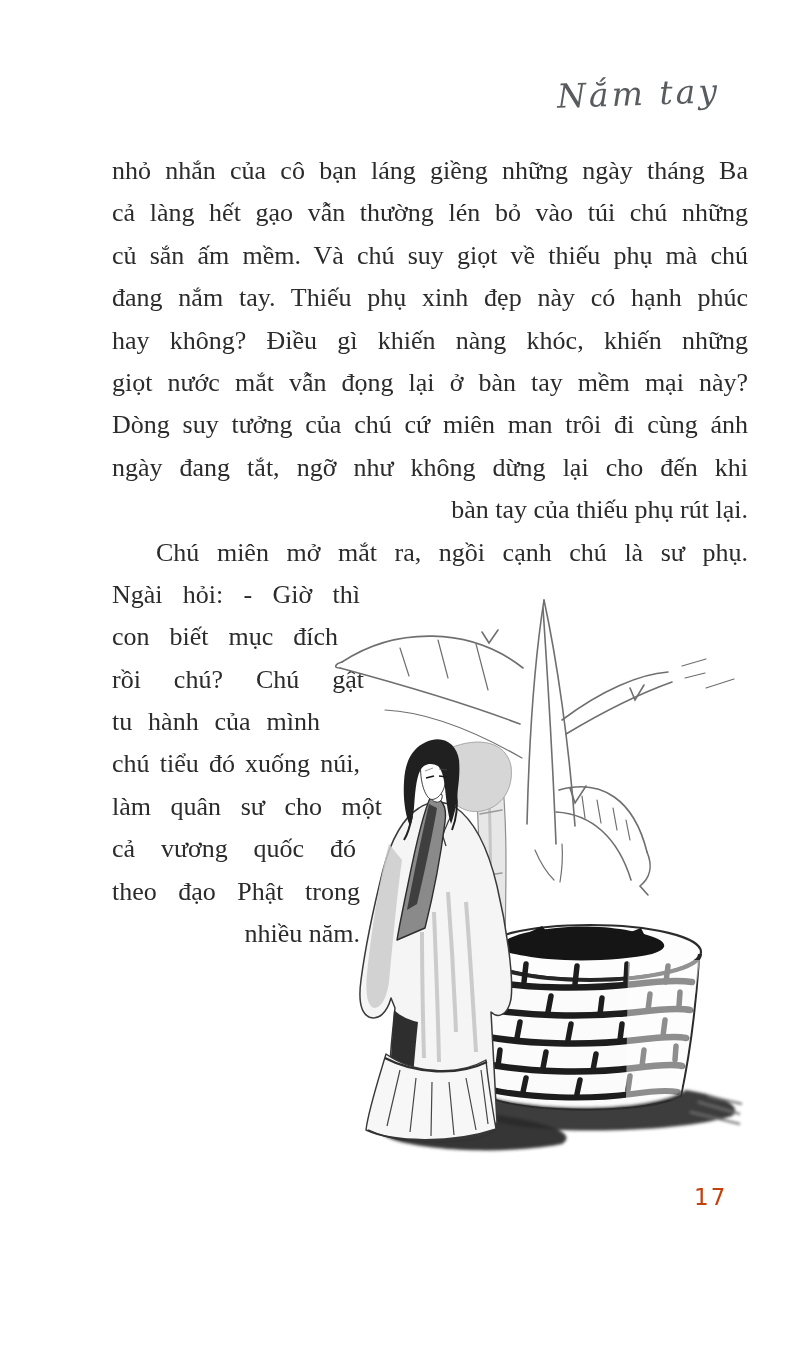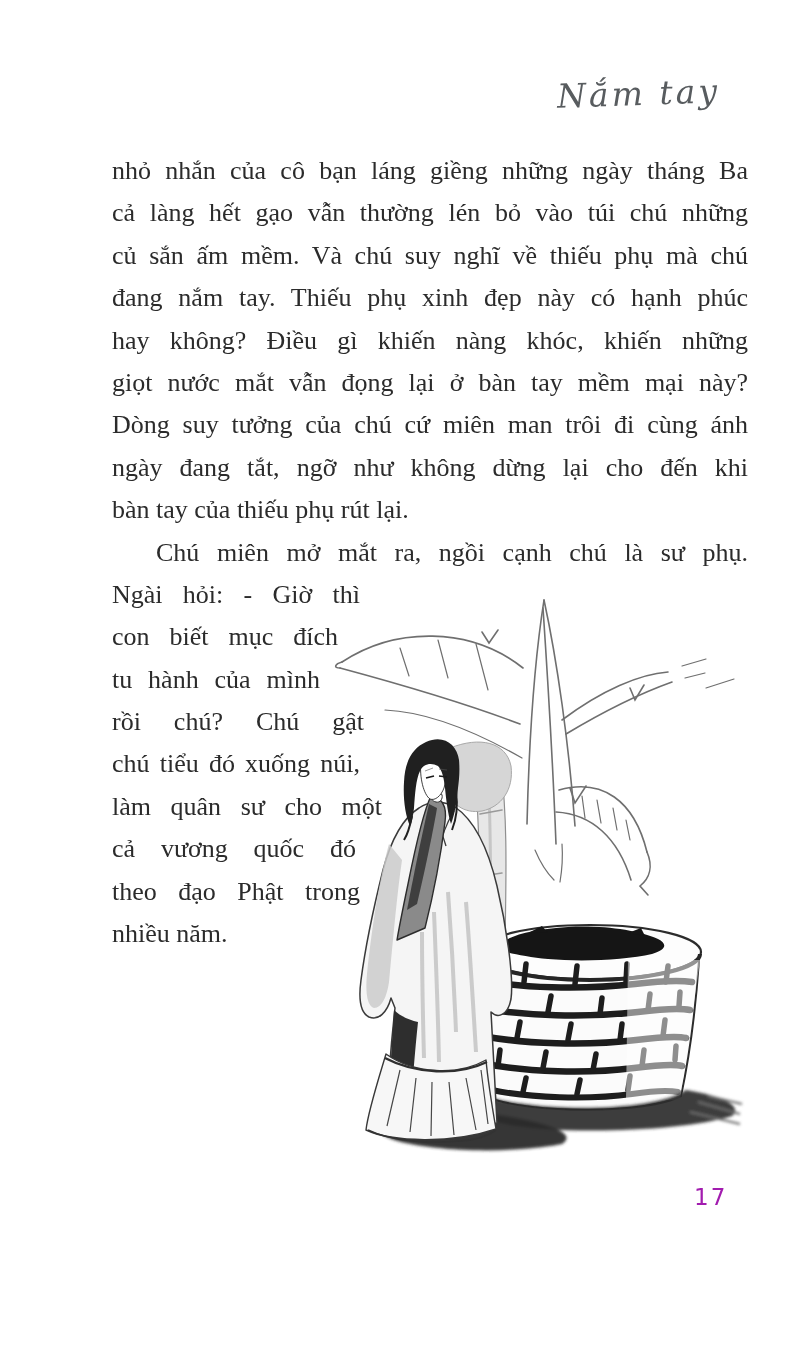--- a/index.html
+++ b/index.html
@@ -10,53 +10,53 @@
   }
   .chapter-title {
     position:absolute; top:74px; right:80px;
     font-family:"DejaVu Serif", serif; font-style:italic; font-weight:400;
     font-size:33px; letter-spacing:3px; color:#585c5f;
     transform:rotate(-2deg);
   }
   .text-block { position:absolute; left:82px; top:150px; width:636px;margin-left:30px; }
   .ln {
     height:42.4px; line-height:42.4px; font-size:26px;
-    text-align:left; overflow:visible;
+    text-align:right; overflow:visible;
   }
   .j { text-align:justify; text-align-last:justify; }
   .ind { text-indent:44px; }
   .art { position:absolute; left:330px; top:592px; width:460px; height:620px; }
   .pagenum {
     position:absolute; left:694px; top:1184px;
     font-family:"DejaVu Sans", sans-serif; font-size:23px;
-    color:#a21caf; letter-spacing:2px;
+    color:#c2410c; letter-spacing:2px;
   }
 </style>
 </head>
 <body>
 
 <div class="page">
 
   <div class="chapter-title">Nắm tay</div>
 
   <div class="text-block">
     <div class="ln j">nhỏ nhắn của cô bạn láng giềng những ngày tháng Ba</div>
     <div class="ln j">cả làng hết gạo vẫn thường lén bỏ vào túi chú những</div>
-    <div class="ln j">củ sắn ấm mềm. Và chú suy nghĩ về thiếu phụ mà chú</div>
+    <div class="ln j">củ sắn ấm mềm. Và chú suy giọt về thiếu phụ mà chú</div>
     <div class="ln j">đang nắm tay. Thiếu phụ xinh đẹp này có hạnh phúc</div>
     <div class="ln j">hay không? Điều gì khiến nàng khóc, khiến những</div>
     <div class="ln j">giọt nước mắt vẫn đọng lại ở bàn tay mềm mại này?</div>
     <div class="ln j">Dòng suy tưởng của chú cứ miên man trôi đi cùng ánh</div>
     <div class="ln j">ngày đang tắt, ngỡ như không dừng lại cho đến khi</div>
     <div class="ln">bàn tay của thiếu phụ rút lại.</div>
     <div class="ln j ind">Chú miên mở mắt ra, ngồi cạnh chú là sư phụ.</div>
     <div class="ln j" style="width:248px">Ngài hỏi: - Giờ thì</div>
     <div class="ln j" style="width:226px">con biết mục đích</div>
+    <div class="ln j" style="width:252px">rồi chú? Chú gật</div>
     <div class="ln j" style="width:208px">tu hành của mình</div>
-    <div class="ln j" style="width:252px">rồi chú? Chú gật</div>
     <div class="ln j" style="width:248px">chú tiểu đó xuống núi,</div>
     <div class="ln j" style="width:270px">làm quân sư cho một</div>
     <div class="ln j" style="width:244px">cả vương quốc đó</div>
     <div class="ln j" style="width:248px">theo đạo Phật trong</div>
     <div class="ln" style="width:248px">nhiều năm.</div>
   </div>
 
   <svg class="art" viewBox="0 0 460 620">
     <defs>
       <filter id="soft" x="-20%" y="-20%" width="140%" height="140%">

